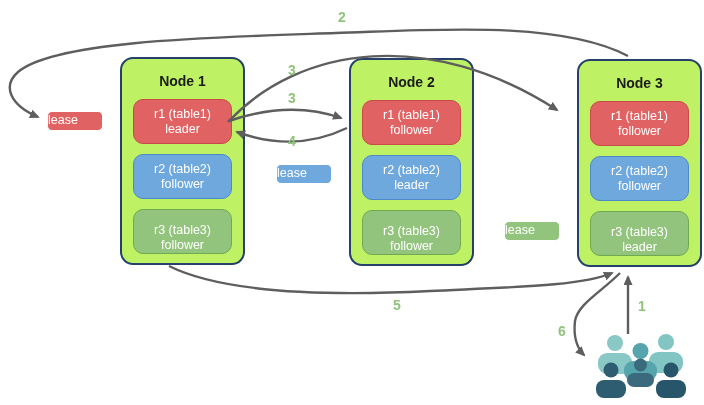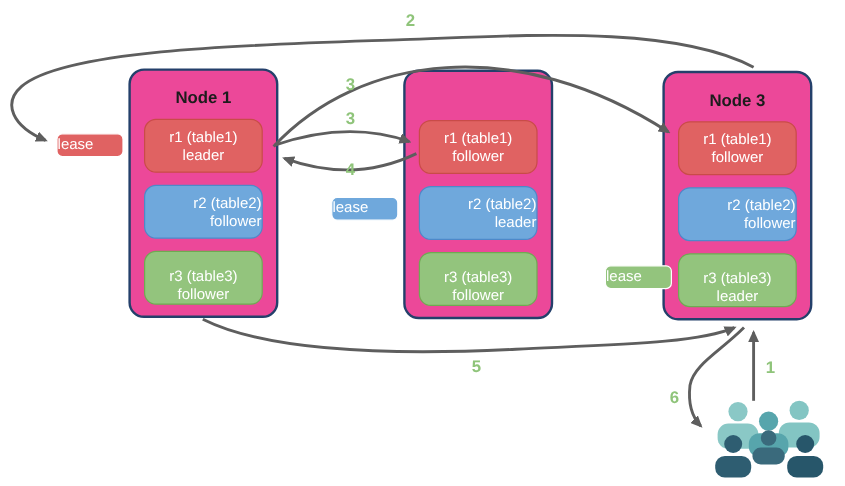--- a/index.html
+++ b/index.html
@@ -3,37 +3,37 @@
 <meta charset="utf-8">
 <style>
   html,body{margin:0;padding:0;background:#ffffff;}
   #canvas{
     position:relative;width:704px;height:405px;background:#ffffff;overflow:hidden;
     font-family:"Liberation Sans","DejaVu Sans",sans-serif;
   }
   
   .node{
     position:absolute;width:125px;height:208px;box-sizing:border-box;
-    background:#ec4899;border:2px solid #24406b;border-radius:13px;z-index:2;
+    background:#bef264;border:2px solid #24406b;border-radius:13px;z-index:2;margin-left:13px;
   }
   #node1{left:107px;top:57px;}
   #node2{left:336px;top:58px;}
-  #node3{left:552px;top:59px;}
+  #node3{left:564px;top:59px;}
   .node-title{
     position:absolute;left:0;top:14px;width:100%;text-align:center;
     font-size:14px;font-weight:bold;color:#1c1c1c;
   }
   .replica{
     position:absolute;left:11px;width:99px;height:45px;box-sizing:border-box;
     border-radius:10px;border:1.5px solid;color:#ffffff;
     display:flex;flex-direction:column;align-items:center;justify-content:center;
     font-size:12.5px;line-height:15px;text-align:center;z-index:3;
   }
   .replica.pos1{top:40px;}
-  .replica.pos2{top:95px;align-items:flex-end;}
+  .replica.pos2{top:95px;}
   .replica.pos3{top:150px;justify-content:flex-end;}
   .c-red  {background:#e06262;border-color:#c94b48;}
   .c-blue {background:#6fa8dc;border-color:#4d89c9;}
   .c-green{background:#93c47d;border-color:#6faa52;}
   
   .lease{
     position:absolute;width:56px;height:20px;box-sizing:border-box;border-radius:5px;
     border:1.5px solid;color:#ffffff;font-size:12.5px;line-height:17px;
     text-align:left;z-index:4;
   }
@@ -81,20 +81,21 @@
       <span>r2 (table2)</span>
       <span>follower</span>
     </div>
     <div class="replica pos3 c-green">
       <span>r3 (table3)</span>
       <span>follower</span>
     </div>
   </div>
 
   <div class="node" id="node2">
+    <div class="node-title">Node 2</div>
     <div class="replica pos1 c-red">
       <span>r1 (table1)</span>
       <span>follower</span>
     </div>
     <div class="replica pos2 c-blue">
       <span>r2 (table2)</span>
       <span>leader</span>
     </div>
     <div class="replica pos3 c-green">
       <span>r3 (table3)</span>

